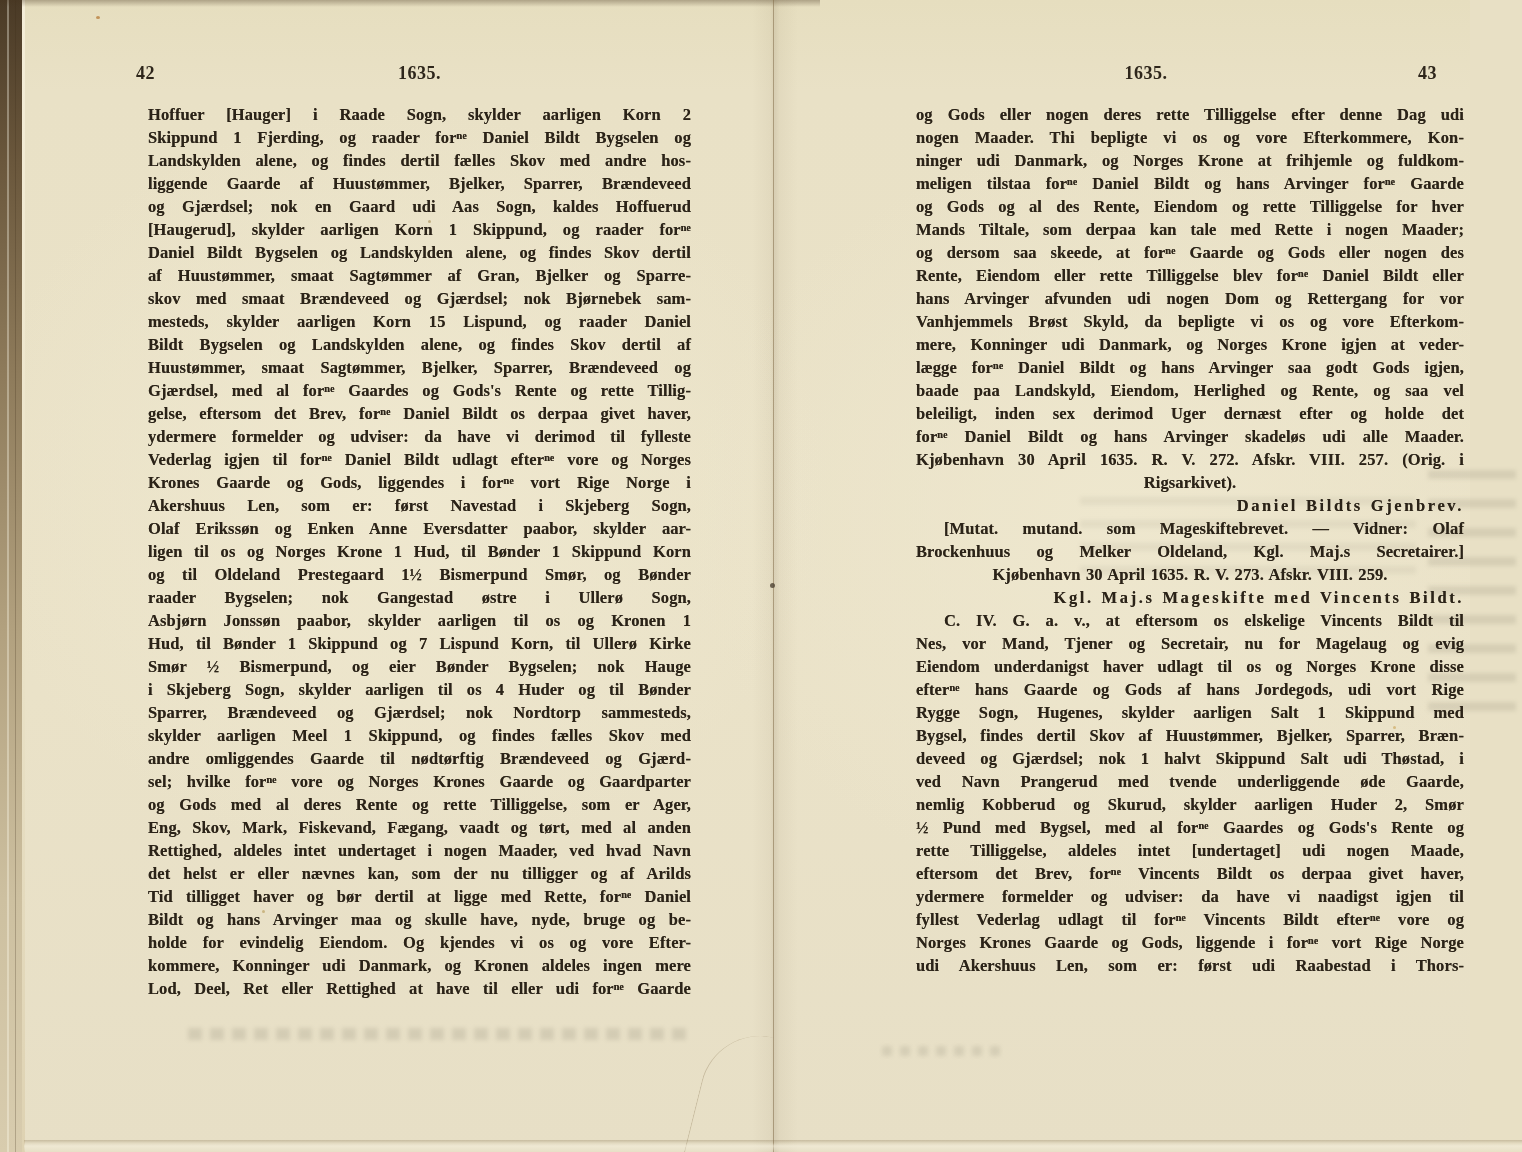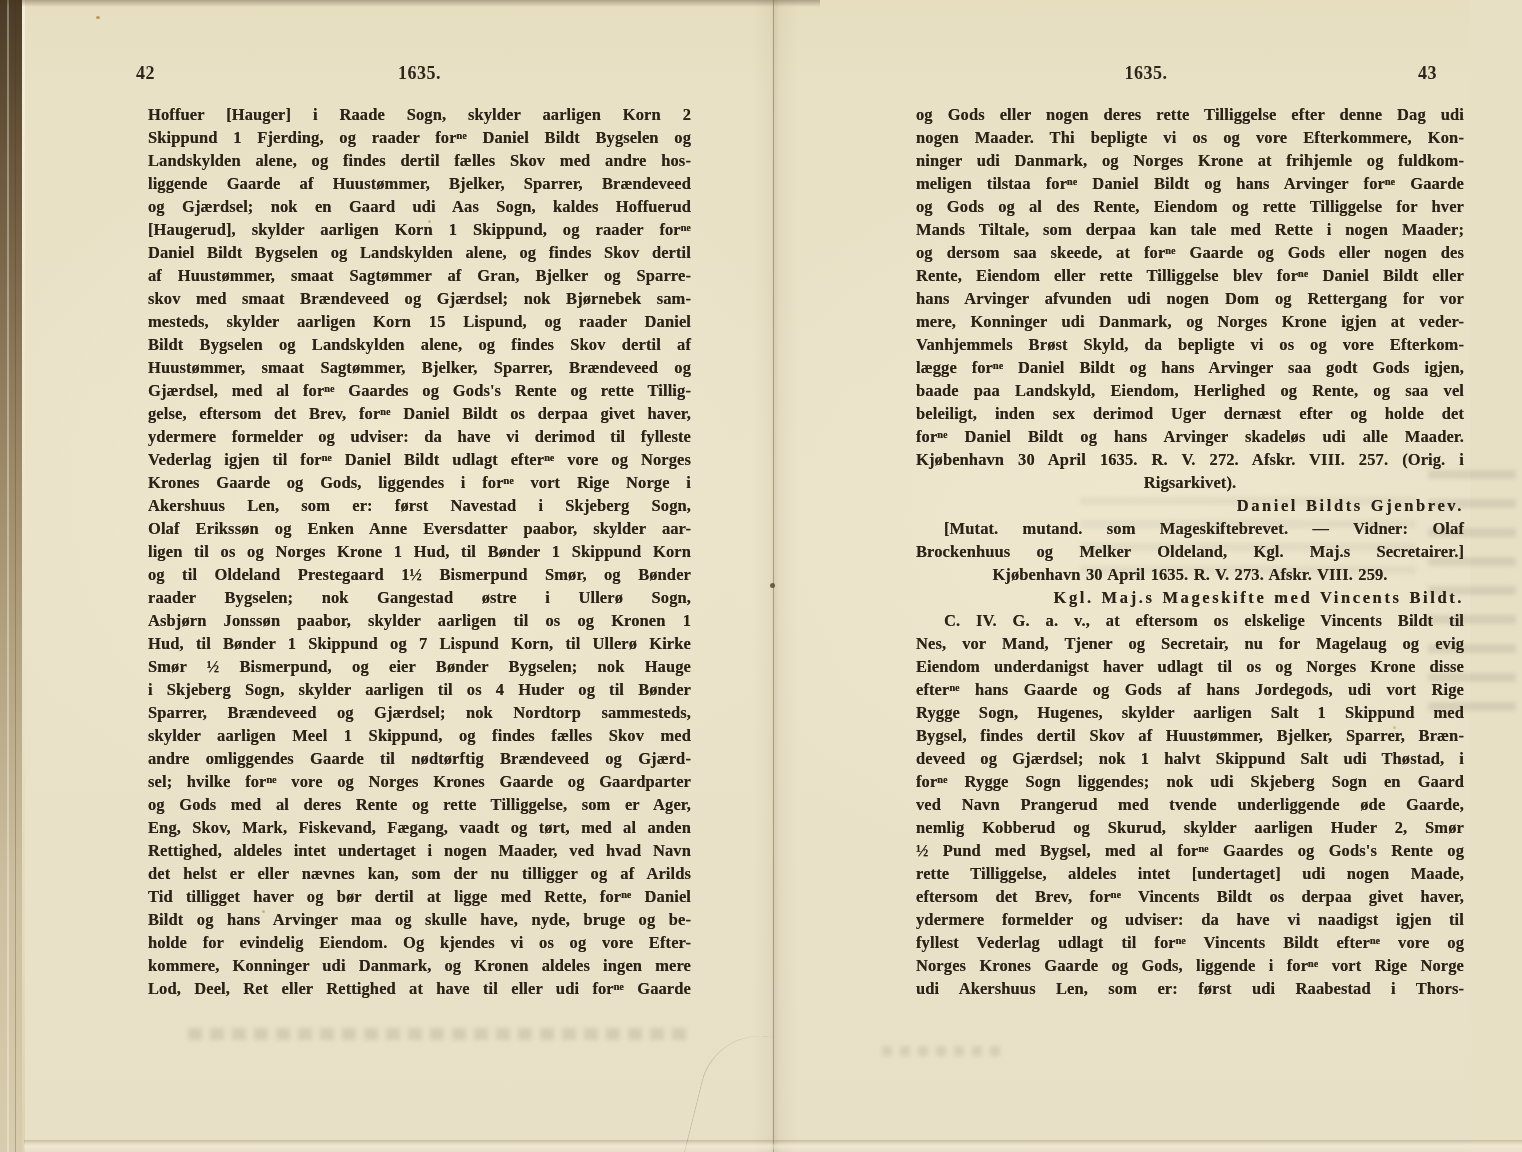--- a/index.html
+++ b/index.html
@@ -151,41 +151,40 @@
     <div class="textblock tb-right">
         <div class="line j">og Gods eller nogen deres rette Tilliggelse efter denne Dag udi</div>
         <div class="line j">nogen Maader.  Thi bepligte vi os og vore Efterkommere, Kon-</div>
         <div class="line j">ninger udi Danmark, og Norges Krone at frihjemle og fuldkom-</div>
         <div class="line j">meligen tilstaa forⁿᵉ Daniel Bildt og hans Arvinger forⁿᵉ Gaarde</div>
         <div class="line j">og Gods og al des Rente, Eiendom og rette Tilliggelse for hver</div>
         <div class="line j">Mands Tiltale, som derpaa kan tale med Rette i nogen Maader;</div>
         <div class="line j">og dersom saa skeede, at forⁿᵉ Gaarde og Gods eller nogen des</div>
         <div class="line j">Rente, Eiendom eller rette Tilliggelse blev forⁿᵉ Daniel Bildt eller</div>
         <div class="line j">hans Arvinger afvunden udi nogen Dom og Rettergang for vor</div>
+        <div class="line j">Vanhjemmels Brøst Skyld, da bepligte vi os og vore Efterkom-</div>
         <div class="line j">mere, Konninger udi Danmark, og Norges Krone igjen at veder-</div>
-        <div class="line j">Vanhjemmels Brøst Skyld, da bepligte vi os og vore Efterkom-</div>
         <div class="line j">lægge forⁿᵉ Daniel Bildt og hans Arvinger saa godt Gods igjen,</div>
         <div class="line j">baade paa Landskyld, Eiendom, Herlighed og Rente, og saa vel</div>
         <div class="line j">beleiligt, inden sex derimod Uger dernæst efter og holde det</div>
         <div class="line j">forⁿᵉ Daniel Bildt og hans Arvinger skadeløs udi alle Maader.</div>
         <div class="line j">Kjøbenhavn 30 April 1635.  R. V. 272.  Afskr. VIII. 257.  (Orig. i</div>
         <div class="line l">Rigsarkivet).</div>
         <div class="line c">Daniel Bildts Gjenbrev.</div>
         <div class="line ji">[Mutat. mutand. som Mageskiftebrevet. — Vidner: Olaf</div>
         <div class="line j">Brockenhuus og Melker Oldeland, Kgl. Maj.s Secretairer.]</div>
         <div class="line l">Kjøbenhavn 30 April 1635.  R. V. 273.  Afskr. VIII. 259.</div>
         <div class="line c">Kgl. Maj.s Mageskifte med Vincents Bildt.</div>
         <div class="line ji">C. IV. G. a. v., at eftersom os elskelige Vincents Bildt til</div>
         <div class="line j">Nes, vor Mand, Tjener og Secretair, nu for Magelaug og evig</div>
         <div class="line j">Eiendom underdanigst haver udlagt til os og Norges Krone disse</div>
         <div class="line j">efterⁿᵉ hans Gaarde og Gods af hans Jordegods, udi vort Rige</div>
         <div class="line j">Rygge Sogn, Hugenes, skylder aarligen Salt 1 Skippund med</div>
         <div class="line j">Bygsel, findes dertil Skov af Huustømmer, Bjelker, Sparrer, Bræn-</div>
         <div class="line j">deveed og Gjærdsel; nok 1 halvt Skippund Salt udi Thøstad, i</div>
-        <div class="line j">forⁿᵉ Rygge Sogn liggendes; nok udi Skjeberg Sogn en Gaard</div>
         <div class="line j">ved Navn Prangerud med tvende underliggende øde Gaarde,</div>
         <div class="line j">nemlig Kobberud og Skurud, skylder aarligen Huder 2, Smør</div>
         <div class="line j">½ Pund med Bygsel, med al forⁿᵉ Gaardes og Gods's Rente og</div>
         <div class="line j">rette Tilliggelse, aldeles intet [undertaget] udi nogen Maade,</div>
         <div class="line j">eftersom det Brev, forⁿᵉ Vincents Bildt os derpaa givet haver,</div>
         <div class="line j">ydermere formelder og udviser: da have vi naadigst igjen til</div>
         <div class="line j">fyllest Vederlag udlagt til forⁿᵉ Vincents Bildt efterⁿᵉ vore og</div>
         <div class="line j">Norges Krones Gaarde og Gods, liggende i forⁿᵉ vort Rige Norge</div>
         <div class="line j">udi Akershuus Len, som er: først udi Raabestad i Thors-</div>
       </div>

